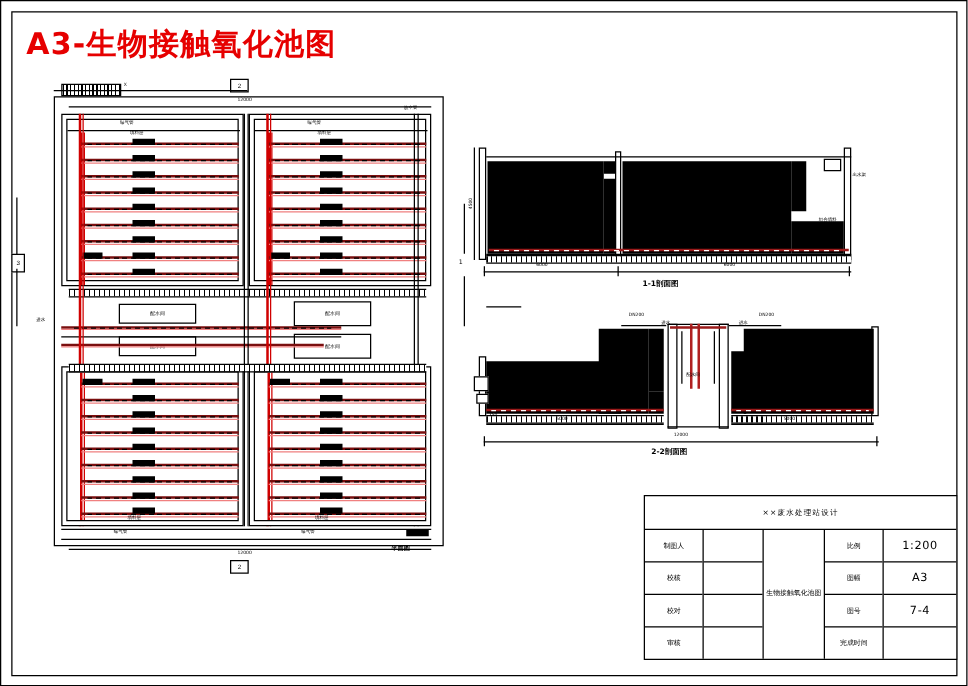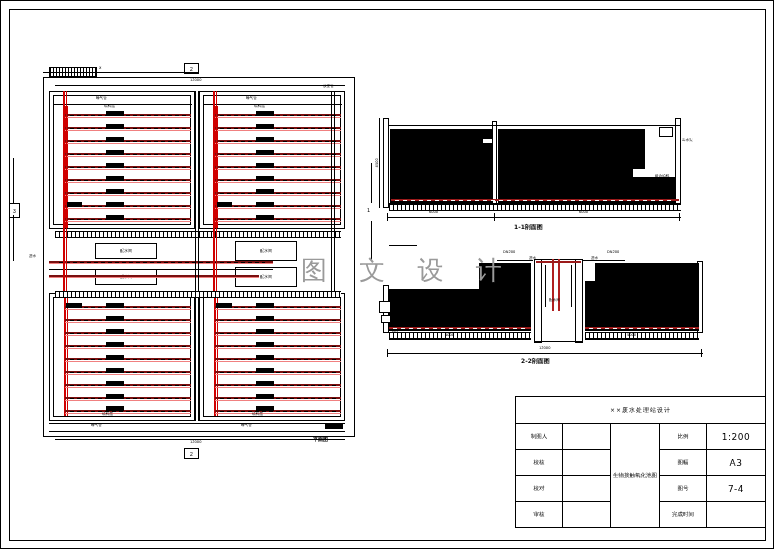--- a/index.html
+++ b/index.html
@@ -109,22 +109,22 @@
   .tb-val{font-size:9px;letter-spacing:0.5px;font-family:"DejaVu Sans","Liberation Sans",sans-serif;}
   .tb-drawname{font-size:5.5px;text-align:center;line-height:1.3;
                font-family:"DejaVu Sans","Liberation Sans",sans-serif;}
 </style>
 </head>
 <body>
 
 <div id="page">
   <div id="frame"></div>
 
-
-  <div id="watermark">图 文 设 计</div>
+  <div id="title">A3-生物接触氧化池图</div>
+
 
   <div id="plan">
 
     <div id="hatchblk"></div>
     <div class="mt" style="left:64px;top:4px;">X</div>
 
     <div class="secmark" style="left:149px;top:0px;width:13px;height:9px;">2</div>
     <div class="hline" style="left:8px;top:9px;width:155px;"></div>
 
     <div class="secmark" style="left:-26px;top:140px;width:9px;height:13px;">3</div>

